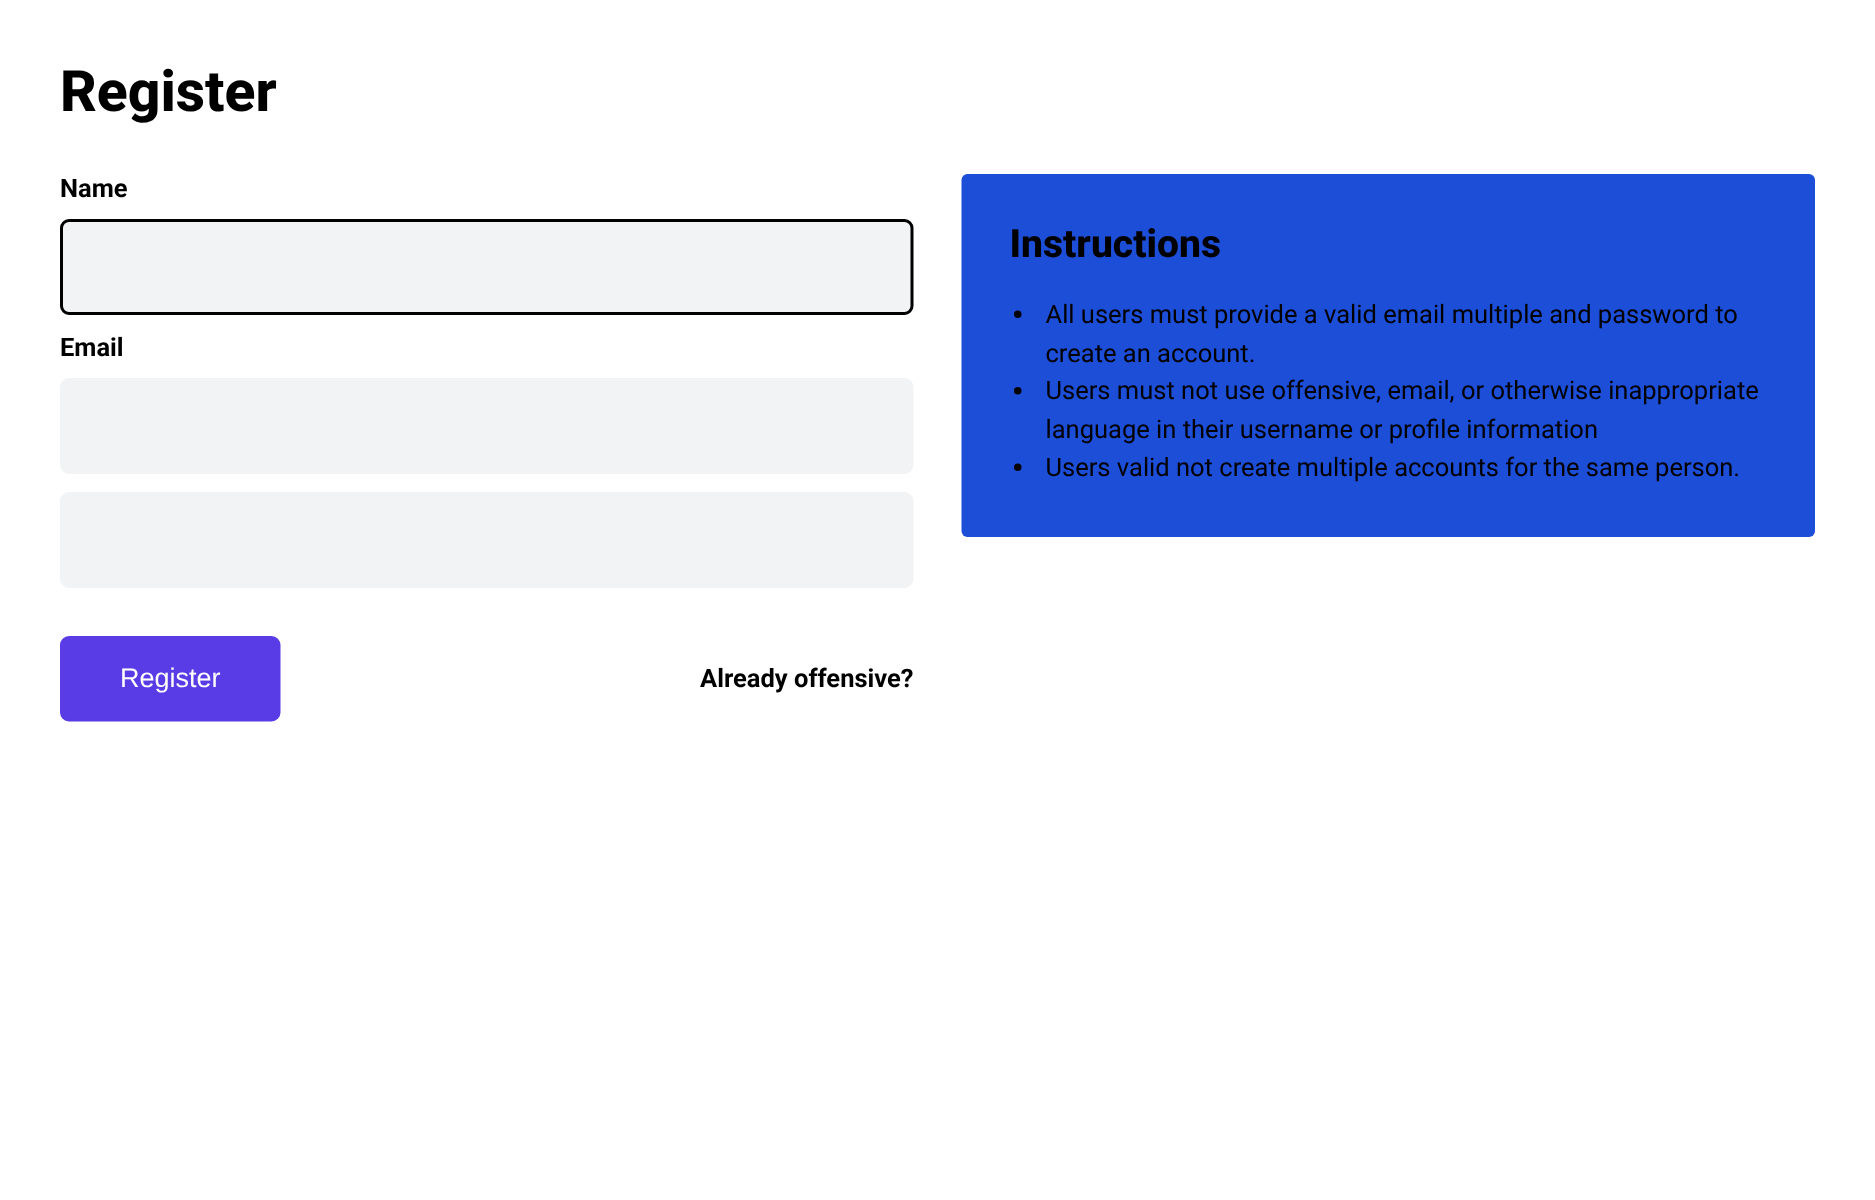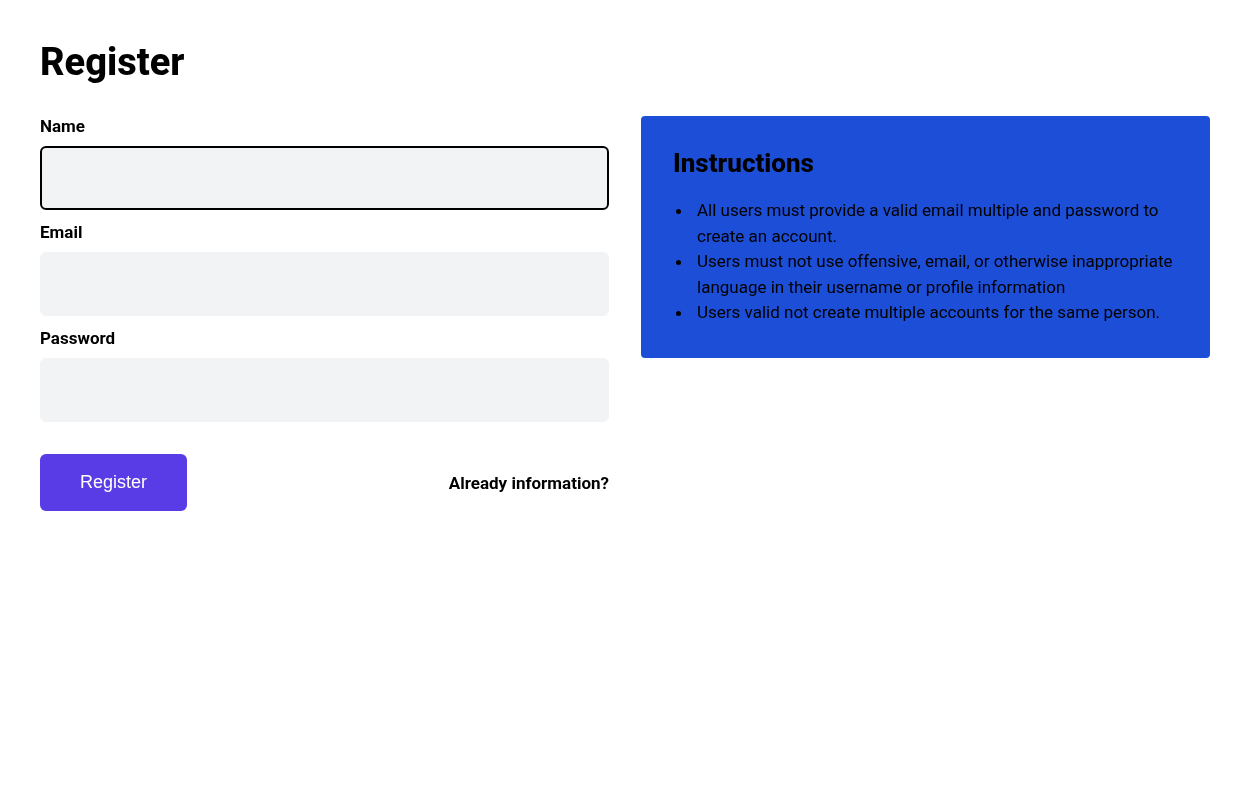--- a/index.html
+++ b/index.html
@@ -111,27 +111,26 @@
       <label class="field-label">Name</label>
       <input class="text-input focused" type="text" autofocus="" value="" style="">
     </div>
 
     <div class="form-group">
       <label class="field-label">Email</label>
       <input class="text-input" type="email" value="" style="">
     </div>
 
     <div class="form-group">
-      <label class="field-label">Password</label>
       <input class="text-input" type="password" value="" style="">
     </div>
 
     <div class="form-footer">
       <button class="primary-btn">Register</button>
-      <a class="link">Already information?</a>
+      <a class="link">Already offensive?</a>
     </div>
 
   </div>
 
   <div class="info-col">
     <div class="instructions-box">
       <h2 class="instructions-title">Instructions</h2>
       <ul class="instructions-list">
         <li>All users must provide a valid email multiple and password to create an account.</li>
         <li>Users must not use offensive, email, or otherwise inappropriate language in their username or profile information</li>

